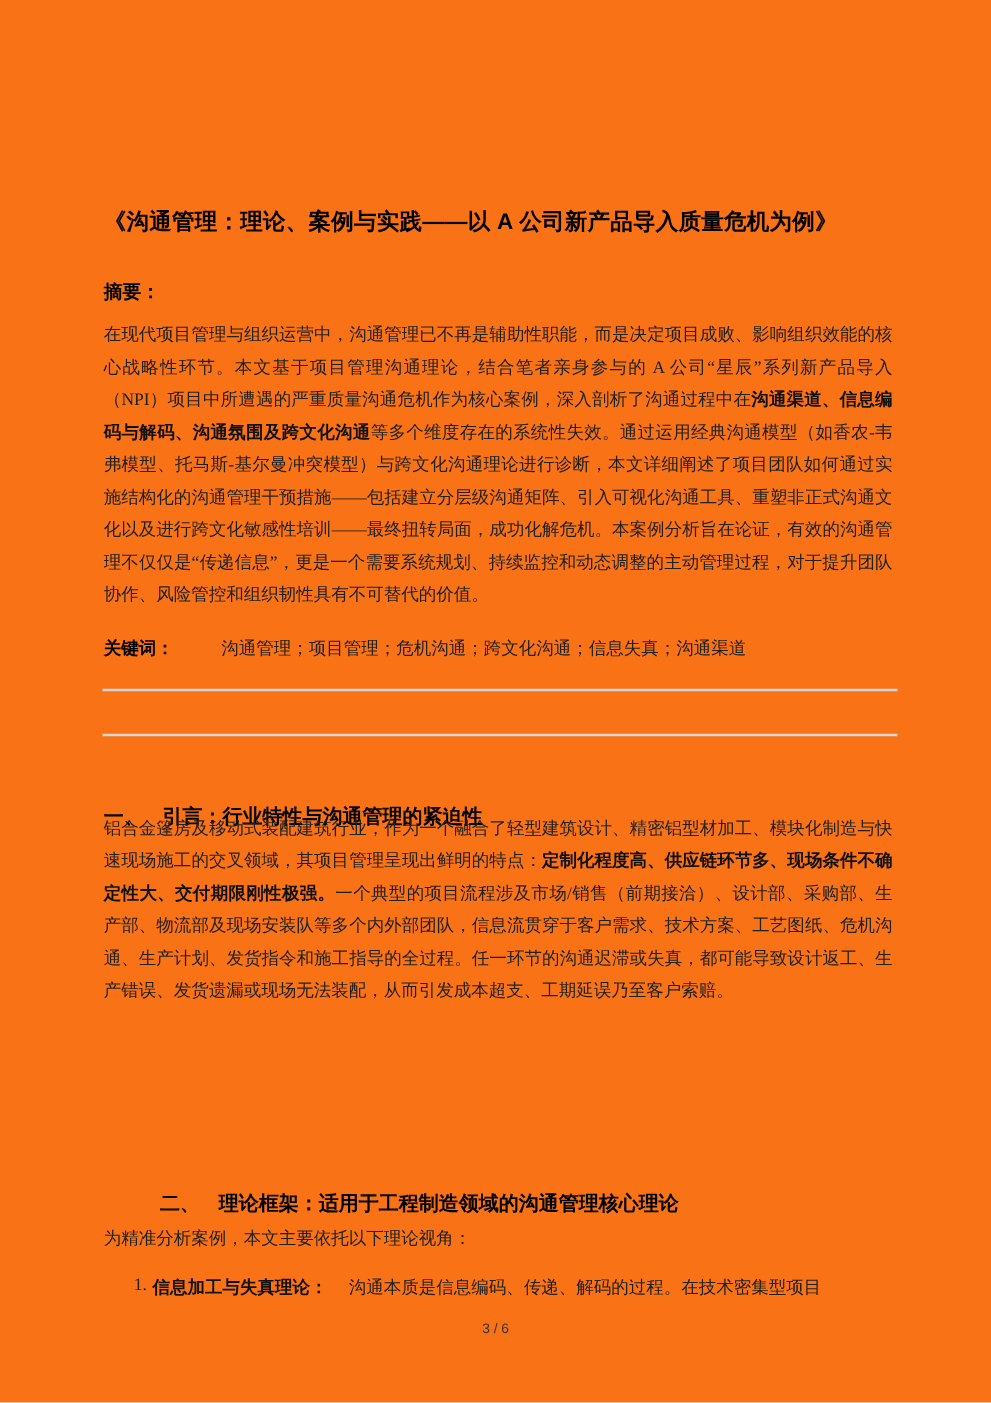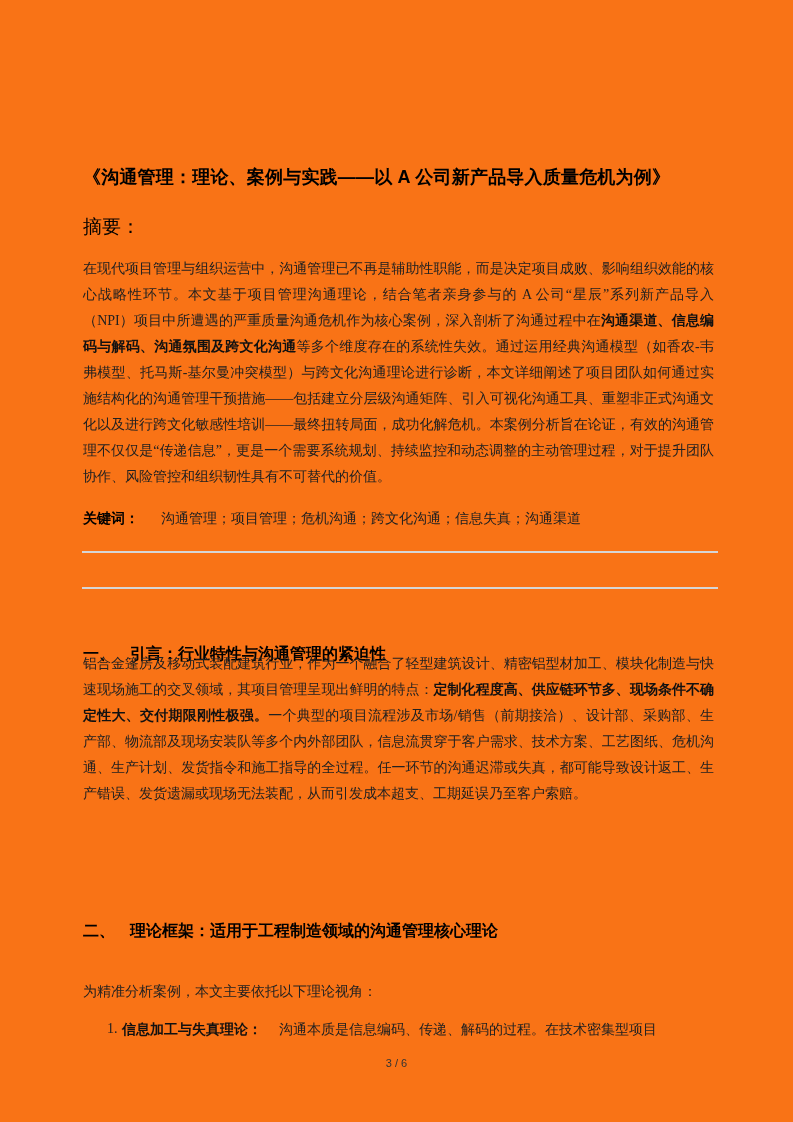--- a/index.html
+++ b/index.html
@@ -26,43 +26,43 @@
   .title {
     top: 164px;
     font-family: "Liberation Sans", "DejaVu Sans", sans-serif;
     font-weight: bold;
     font-size: 18px;
     line-height: 26px;
     color: #000000;
     letter-spacing: 0.2px;
   }
   .abs-label {
-    top: 214px;
+    top: 224px;
     font-family: "Liberation Sans", "DejaVu Sans", sans-serif;
-    font-weight: normal;
-    font-size: 19px;
+    font-weight: bold;
+    font-size: 15px;
     color: #000000;
   }
   .body-text {
     font-size: 14px;
     line-height: 26px;
     text-align: justify;
     color: #212121;
   }
   .body-text b, .body-text .seg-b {
     font-weight: bold;
     color: #111111;
   }
   .abstract-body { top: 256px; }
   .kw-line { top: 507px; font-size: 14px; line-height: 22px; }
   .kw-label {
     font-family: "Liberation Sans", "DejaVu Sans", sans-serif;
     font-weight: bold;
     color: #000000;
-    margin-right: 22px;
+    margin-right: 38px;
   }
   .rule {
     position: absolute;
     left: 82px;
     width: 636px;
     height: 2px;
     background: #d6d6d6;
   }
   .rule-1 { top: 551px; }
   .rule-2 { top: 587px; }
@@ -70,21 +70,21 @@
     font-family: "Liberation Sans", "DejaVu Sans", sans-serif;
     font-weight: bold;
     font-size: 16px;
     line-height: 24px;
     color: #000000;
   }
   .sec-heading .sec-num { margin-right: 15px; }
   .sec1-heading { top: 642px; }
   .sec1-p1 { top: 651px; }
   .sec1-p2 { top: 831px; }
-  .sec2-heading { top: 919px; }
+  .sec2-heading { top: 952px; margin-left: 45px; }
   .sec2-intro { top: 979px; }
   .list-item {
     top: 1016px;
     padding-left: 39px;
     box-sizing: border-box;
     font-size: 14px;
     line-height: 26px;
   }
   .li-num {
     position: absolute;

